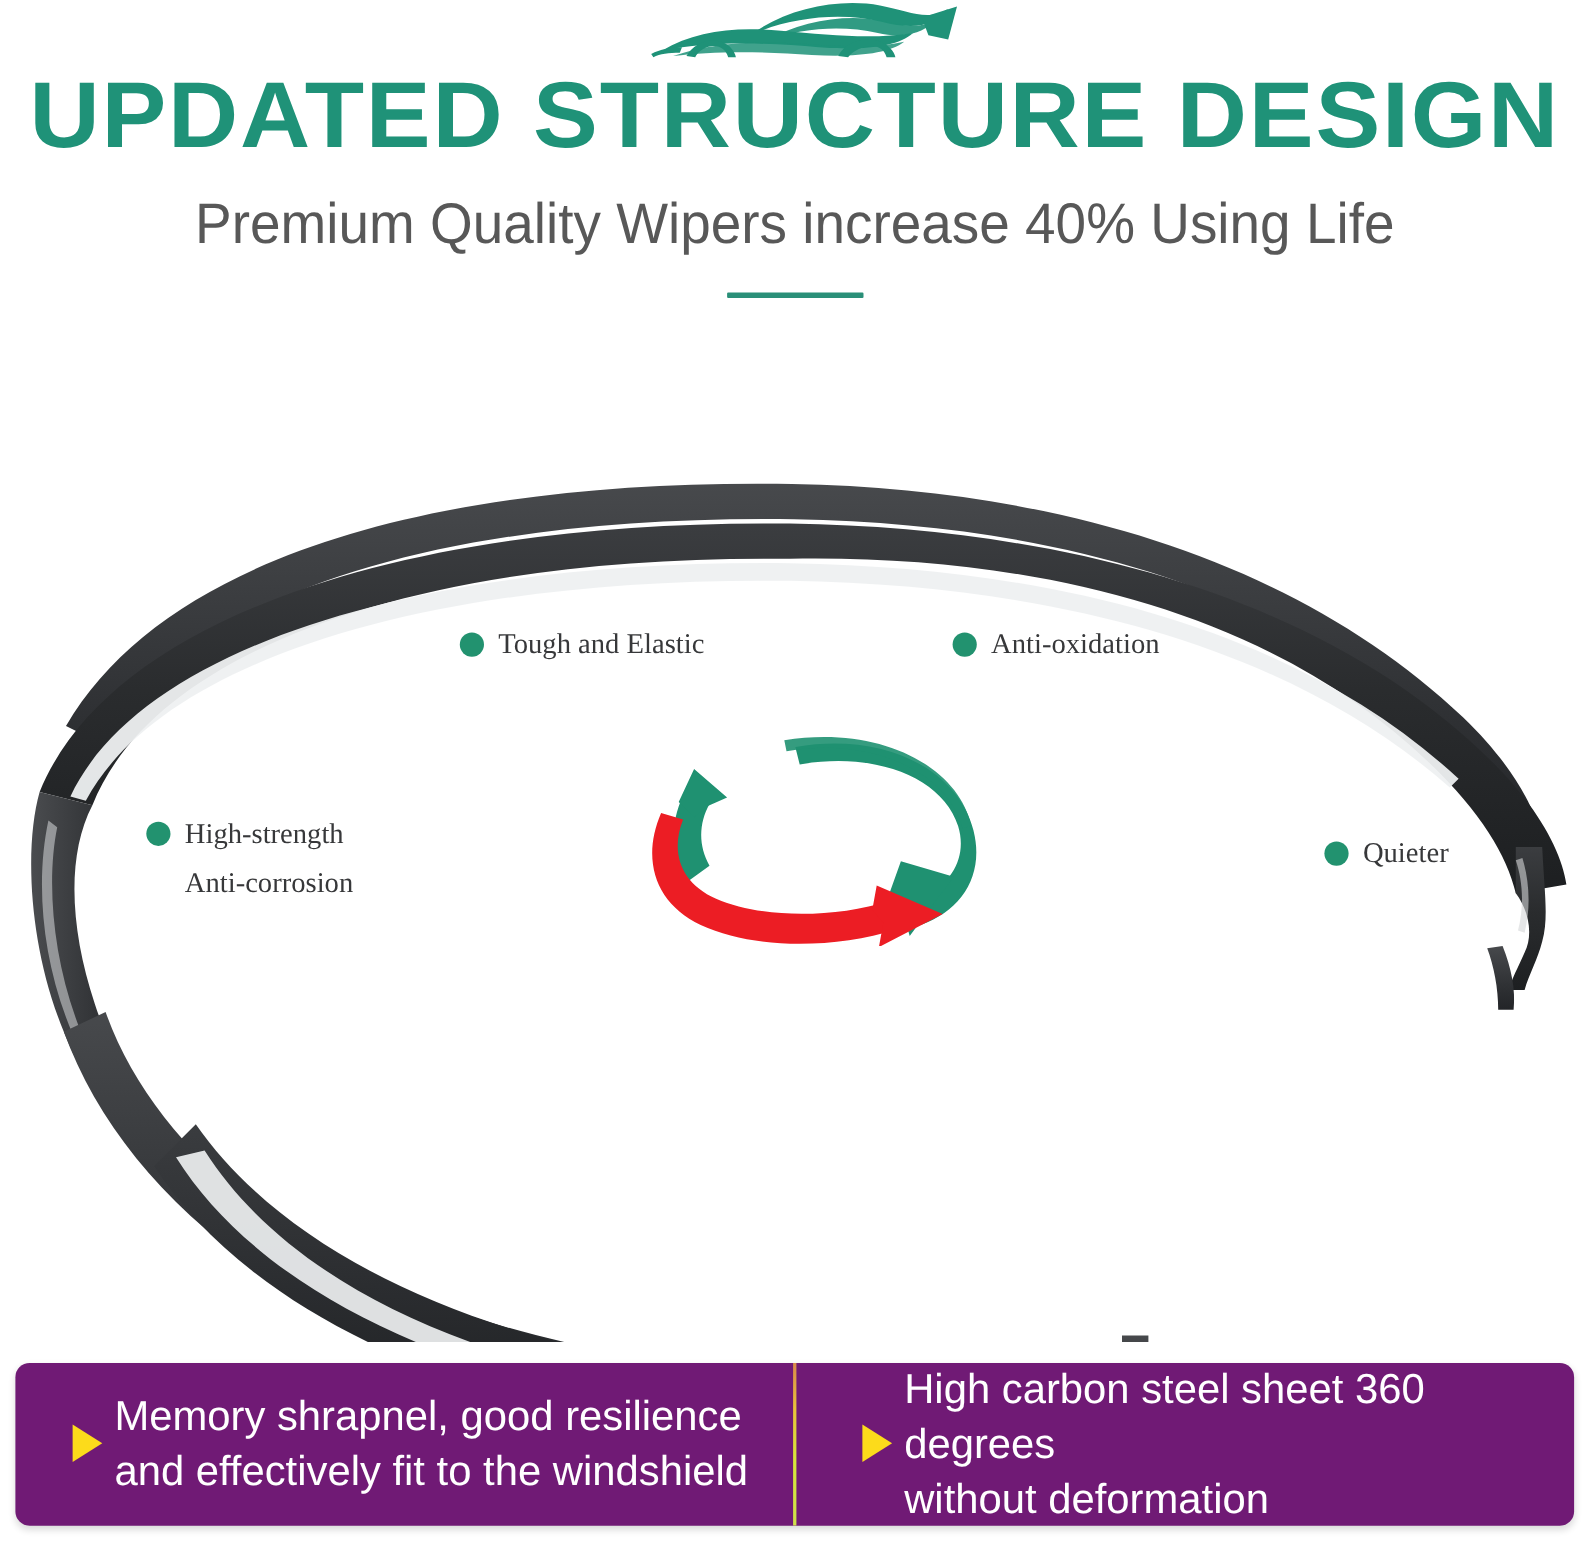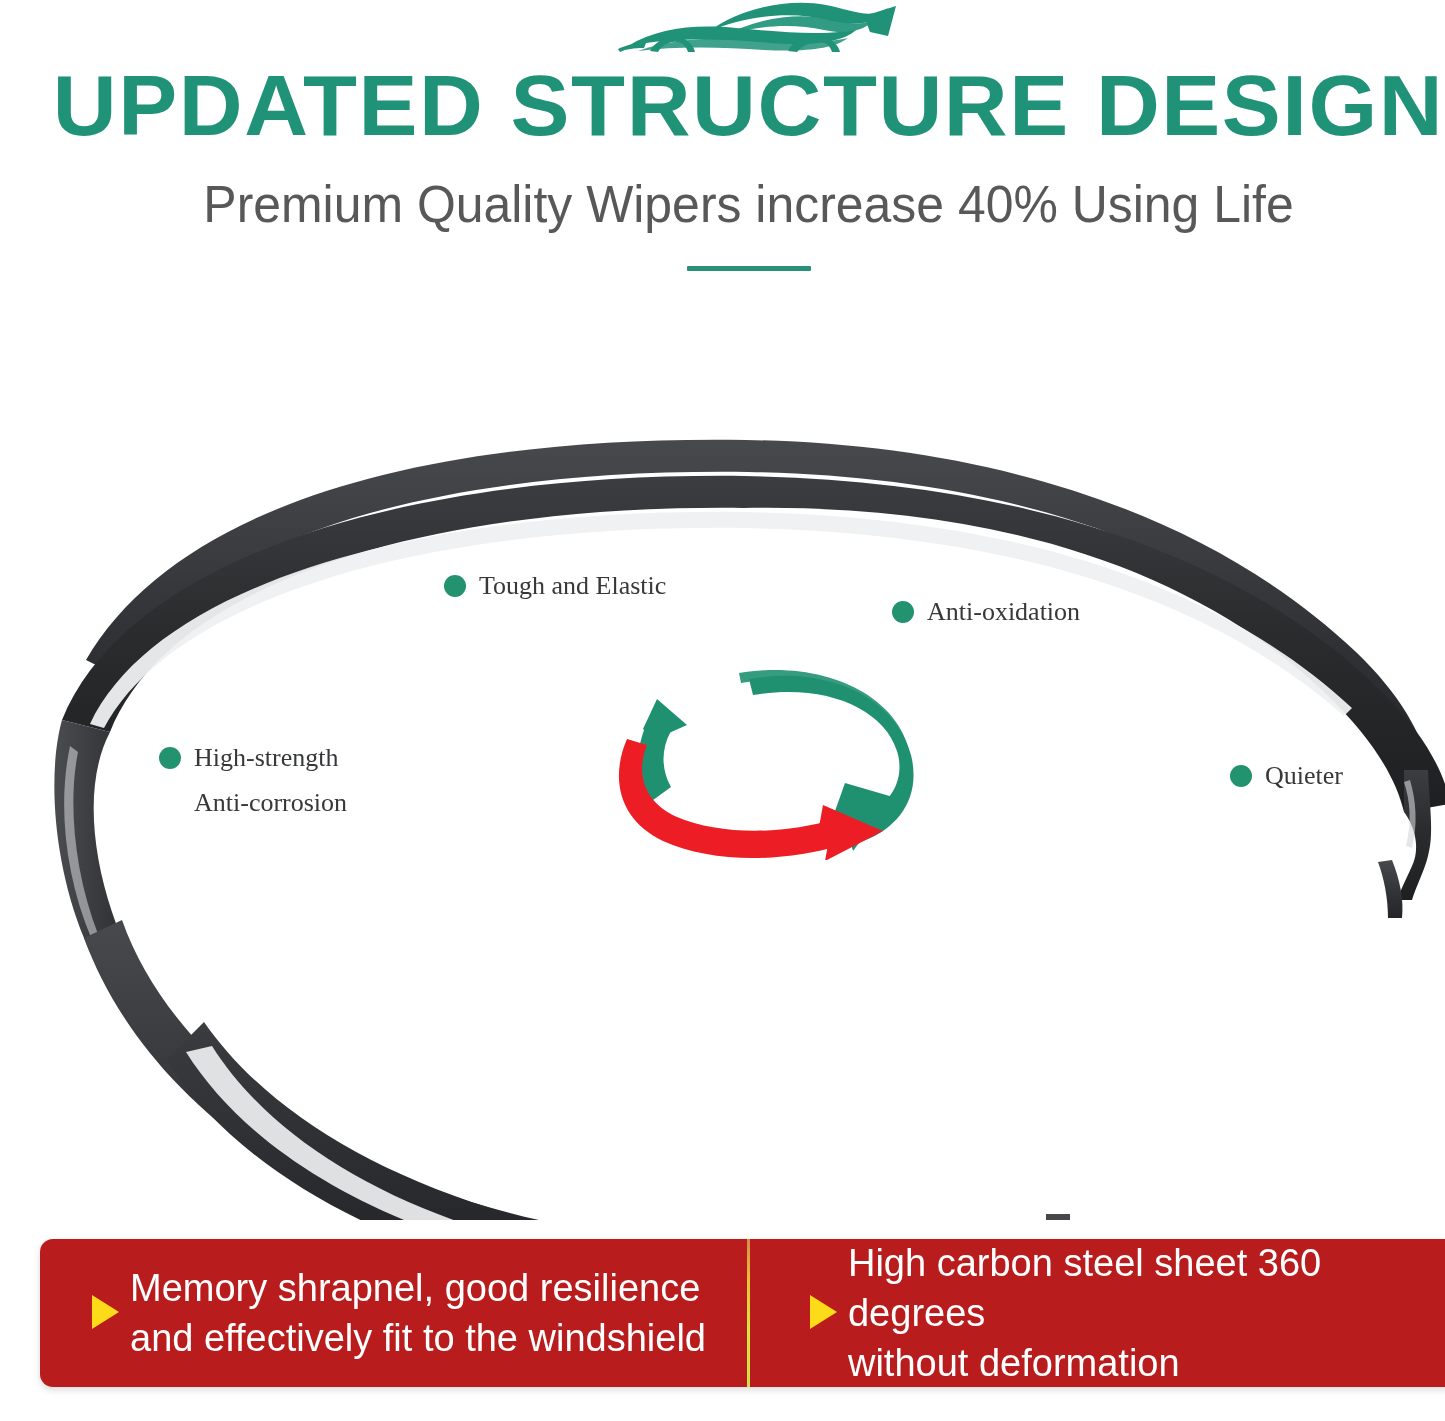--- a/index.html
+++ b/index.html
@@ -8,21 +8,20 @@
     height: 1421px;
     background: #ffffff;
     font-family: "Liberation Sans", sans-serif;
     overflow: hidden;
   }
   #page {
     position: relative;
     width: 1187px;
     height: 1421px;
     background: #ffffff;
-    margin-left: 26px;
   }
 
   
   .car-logo {
     position: absolute;
     left: 586px;
     top: 2px;
     width: 300px;
     height: 56px;
   }
@@ -92,21 +91,21 @@
   }
   .feat .dot {
     flex: 0 0 auto;
     width: 22px;
     height: 22px;
     border-radius: 50%;
     background: #22926f;
     margin-top: 12px;
   }
   .feat-tough   { left: 418px; top: 563px; }
-  .feat-anti    { left: 866px; top: 589px; }
+  .feat-anti    { left: 866px; top: 563px; }
   .feat-high    { left: 133px; top: 735px; }
   .feat-quiet   { left: 1204px; top: 753px; }
 
   
   .badge360 {
     position: absolute;
     left: 575px;
     top: 655px;
     width: 340px;
     height: 205px;
@@ -132,21 +131,21 @@
     line-height: 0;
   }
 
   
   .banner {
     position: absolute;
     left: 14px;
     top: 1239px;
     width: 1417px;
     height: 148px;
-    background: #b91c1c;
+    background: #701a75;
     border-radius: 13px;
     display: flex;
     box-shadow: 0 3px 7px rgba(0,0,0,0.14);
     overflow: hidden;
   }
   .banner-col {
     flex: 1 1 50%;
     display: flex;
     align-items: center;
     padding: 0 26px 0 52px;

